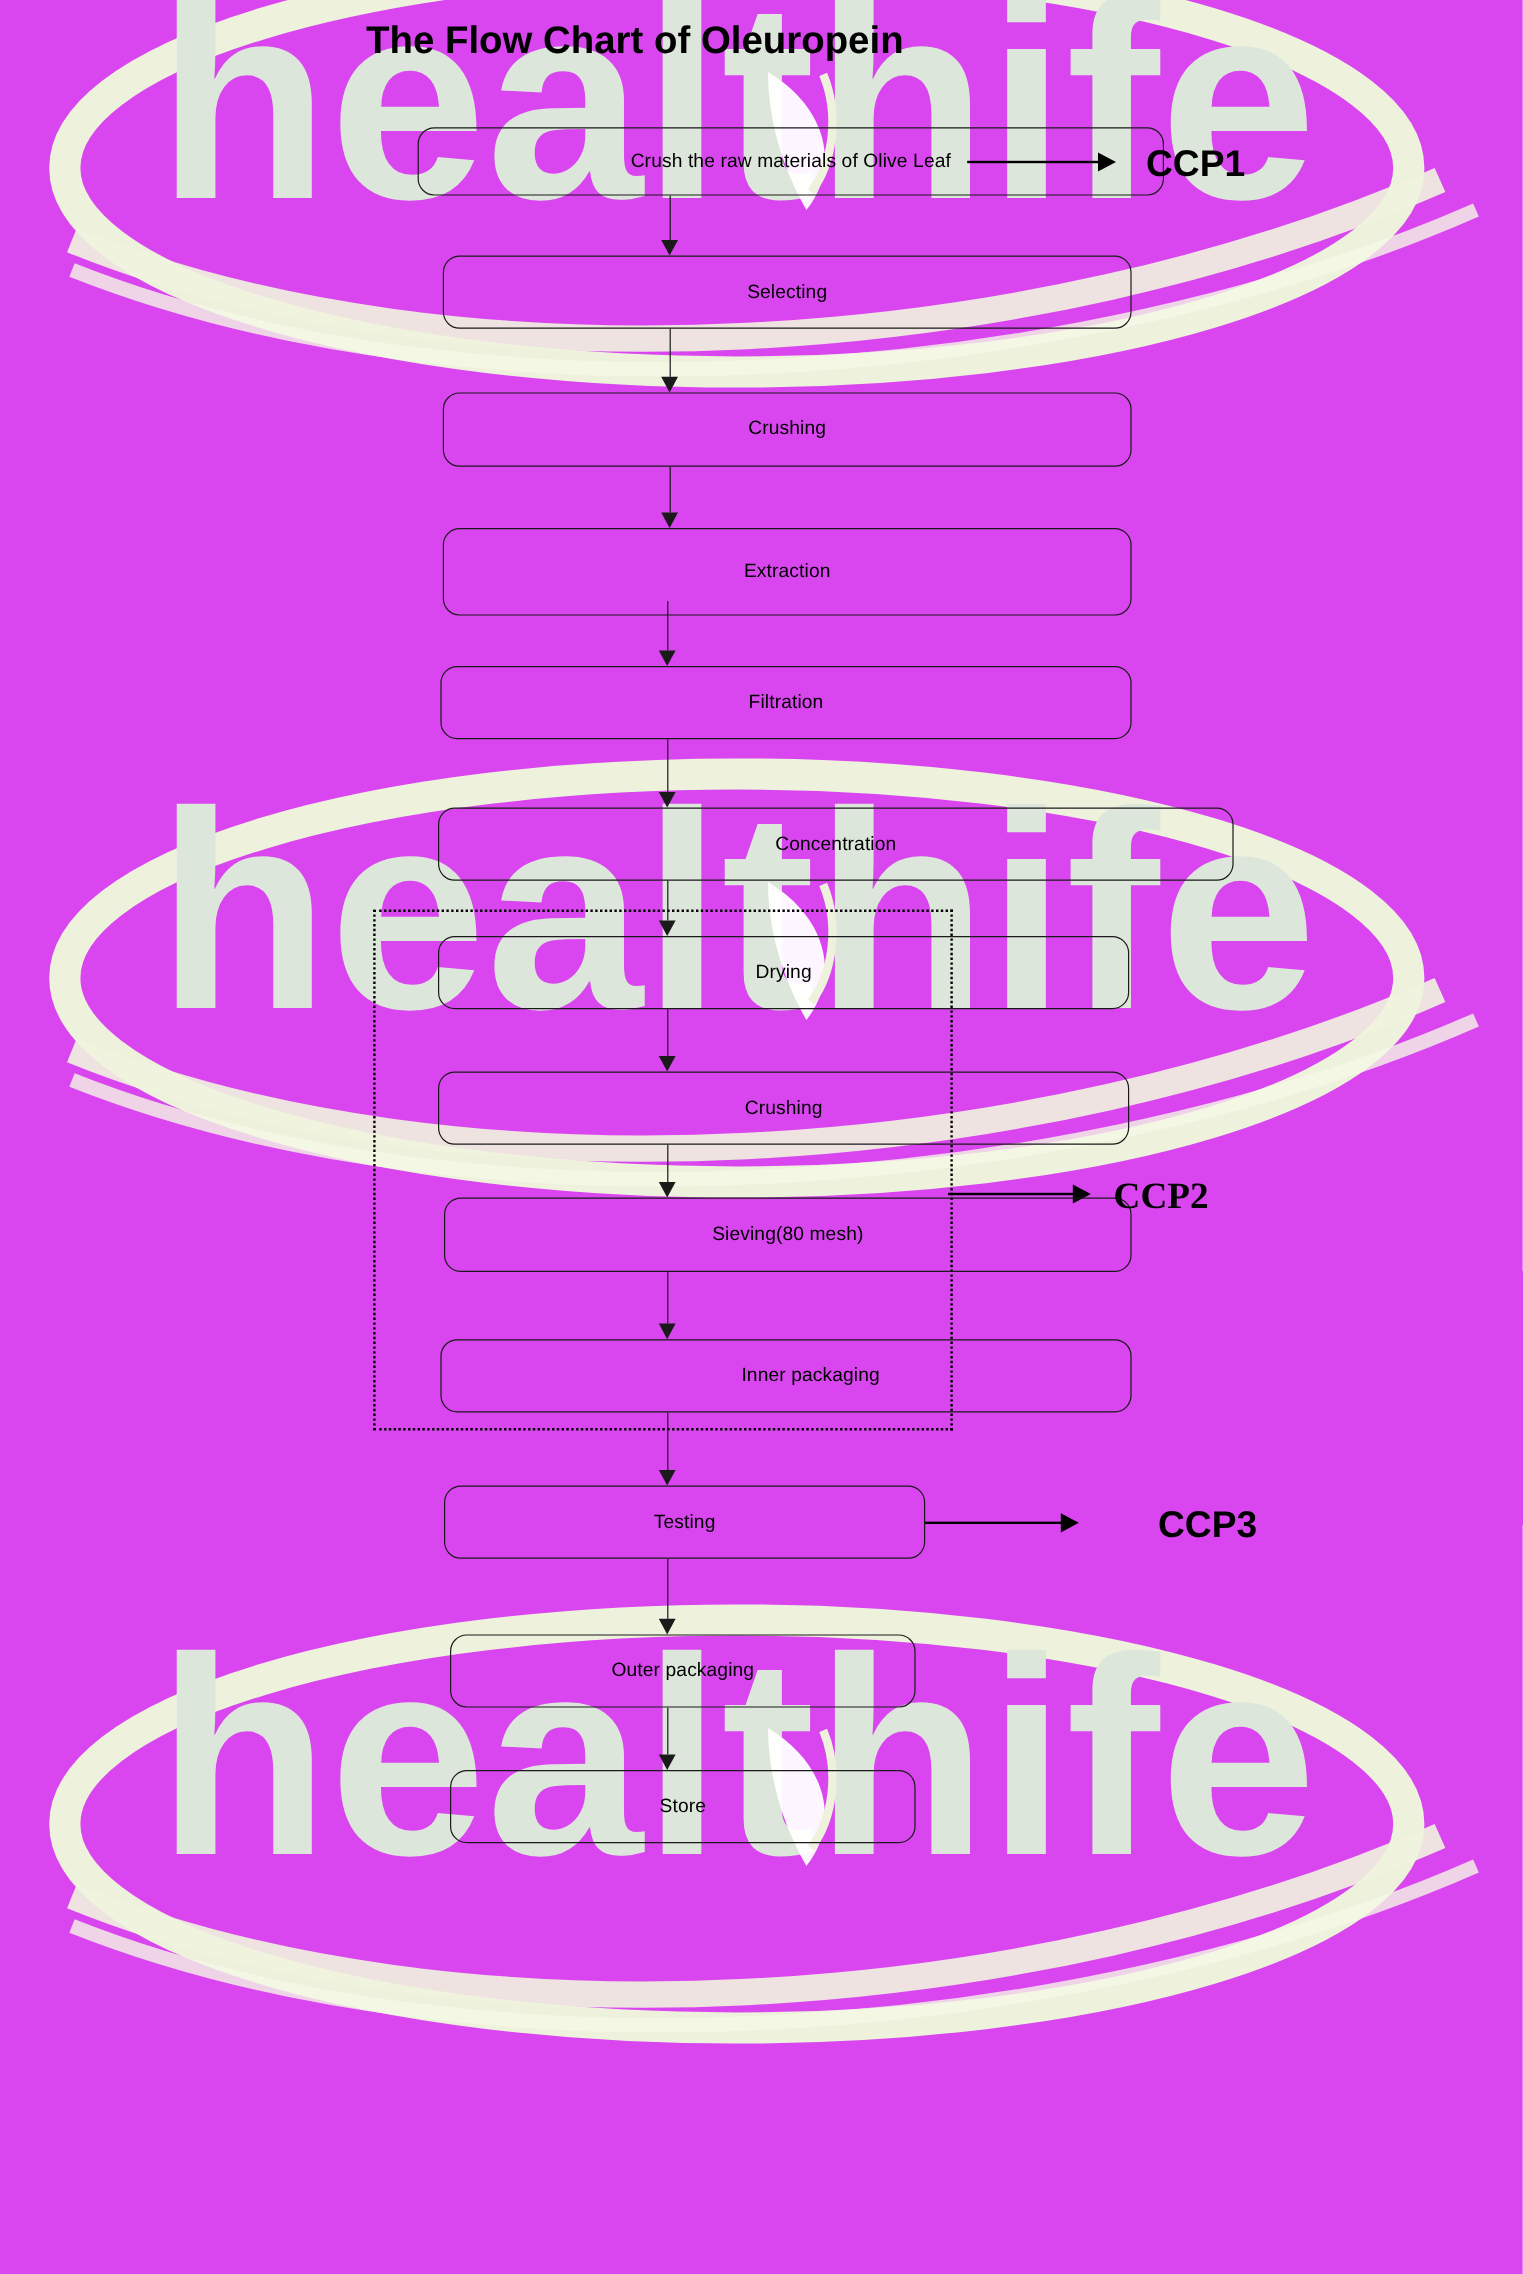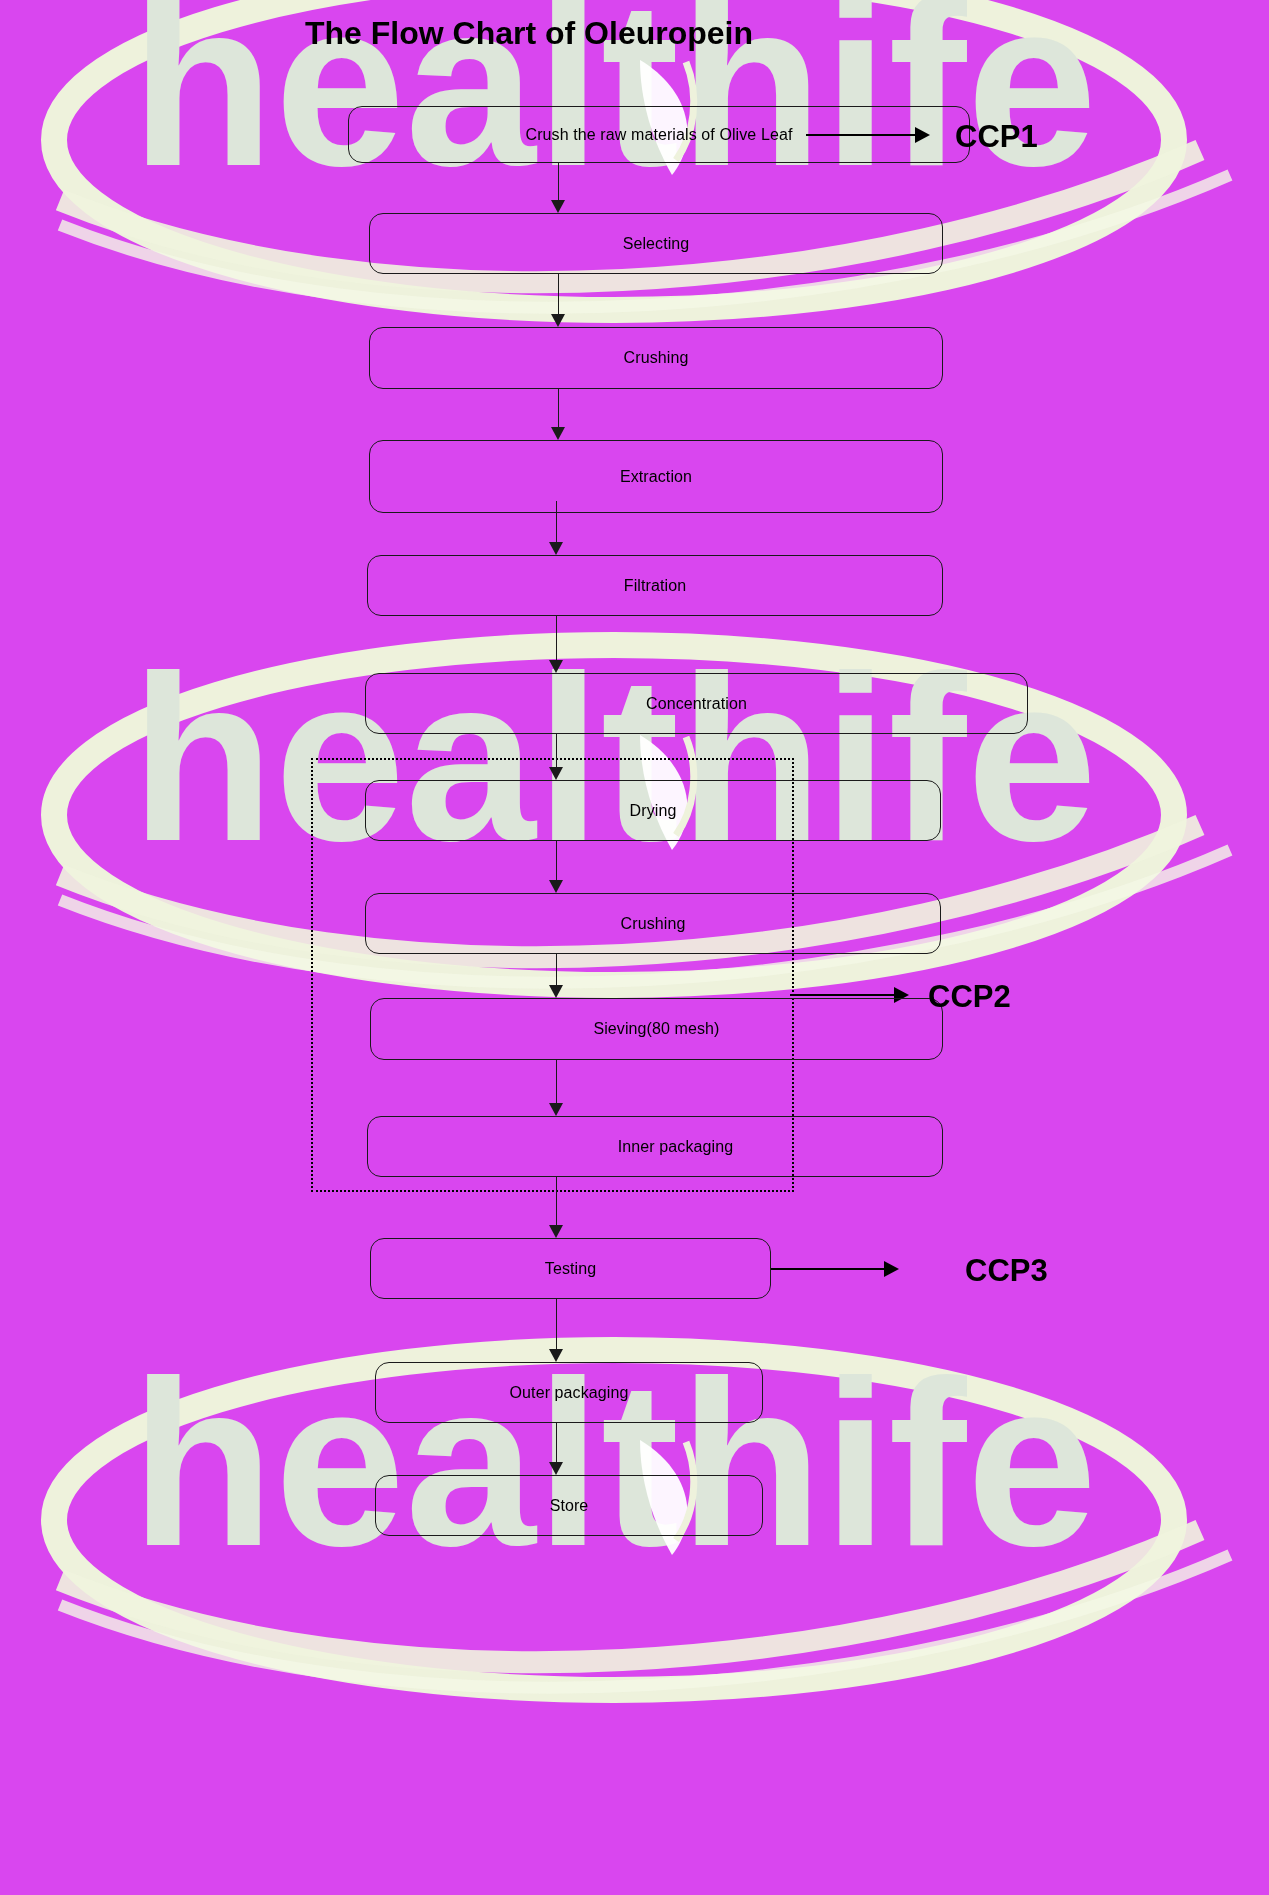--- a/index.html
+++ b/index.html
@@ -215,19 +215,19 @@
 
   <div class="vline" style="left:556px; top:1423px; height:39px;"></div>
   <div class="vhead" style="left:549px; top:1462px;"></div>
 
   <div class="hline" style="left:806px; top:134px; width:110px;"></div>
   <div class="hhead" style="left:915px; top:127px;"></div>
   <div class="ccp" style="left:955px; top:119px;">CCP1</div>
 
   <div class="hline" style="left:790px; top:994px; width:105px;"></div>
   <div class="hhead" style="left:894px; top:987px;"></div>
-  <div class="ccp" style="left:928px; top:979px;">CCP2</div>
+  <div class="ccp" style="left:928px; top:979px;font-family:Liberation Serif, serif;">CCP2</div>
 
   <div class="hline" style="left:770px; top:1268px; width:115px;"></div>
   <div class="hhead" style="left:884px; top:1261px;"></div>
   <div class="ccp" style="left:925px; top:1253px;margin-left:40px;">CCP3</div>
 
 </div>
 
 </body></html>

